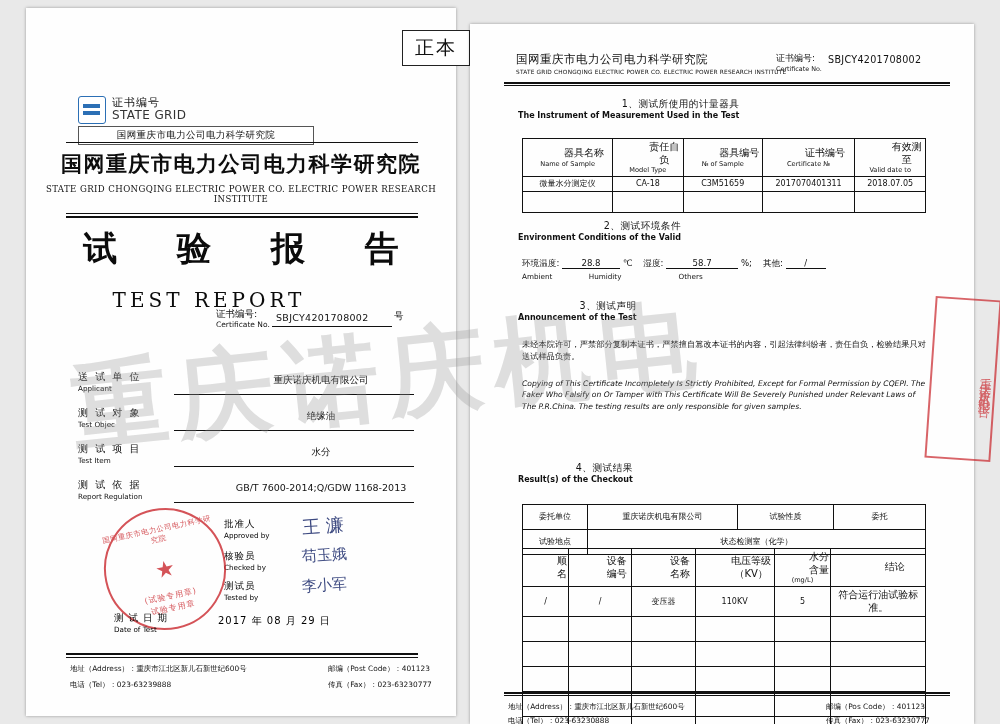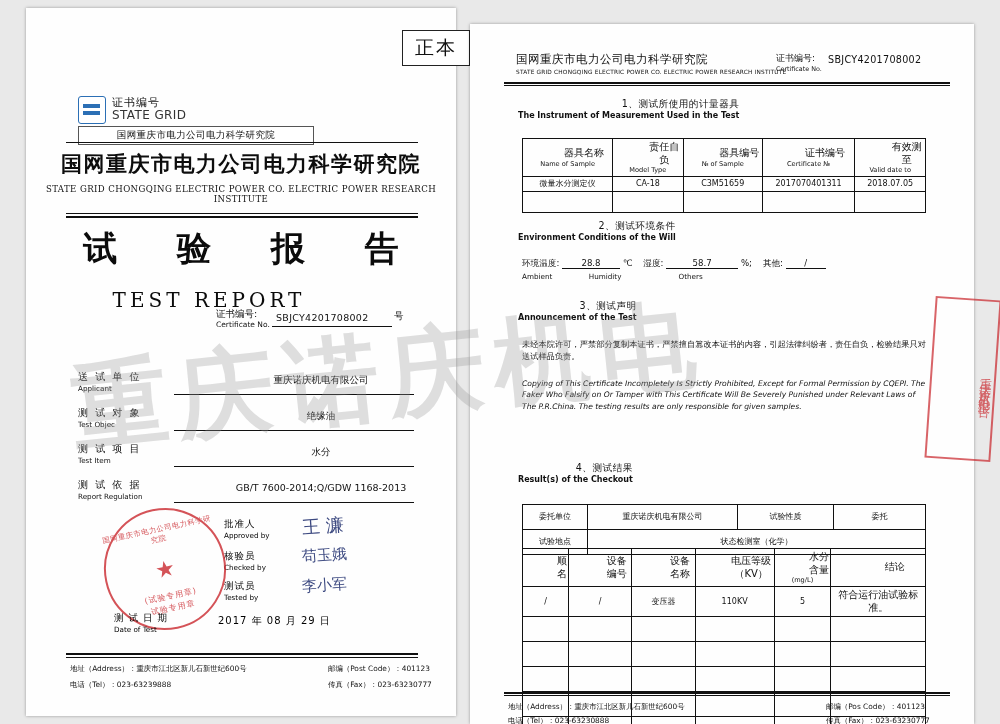--- a/index.html
+++ b/index.html
@@ -339,21 +339,21 @@
       <td></td>
       <td></td>
     </tr>
   </tbody>
     </table>
 
   <div class="sec" style="top:196px">
     <div class="cn">
       <span>2、</span><span>测试环境条件</span>
     </div>
-    <div class="en">Environment Conditions of the Will</div>
+    <div class="en">Environment Conditions of the Valid</div>
   </div>
 
   <div class="envrow" style="top:234px">
     <span>环境温度:</span>
     <span class="u" style="width:58px">28.8</span>
     <span>℃</span>
     &nbsp;&nbsp;
     <span>湿度:</span>
     <span class="u" style="width:72px">58.7</span>
     <span>%;</span>

